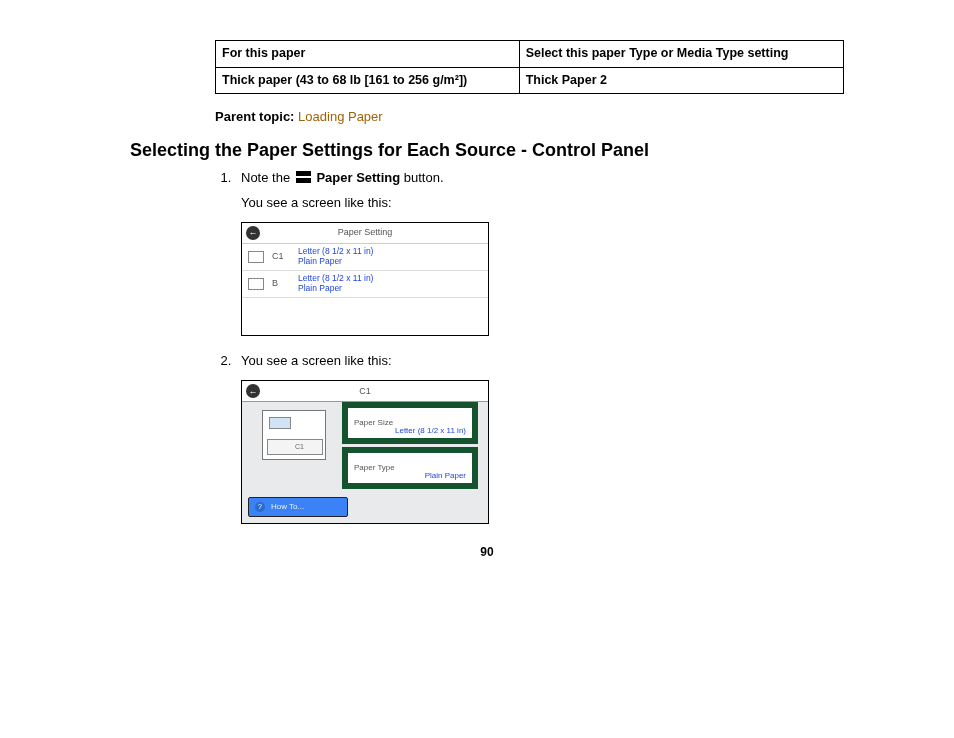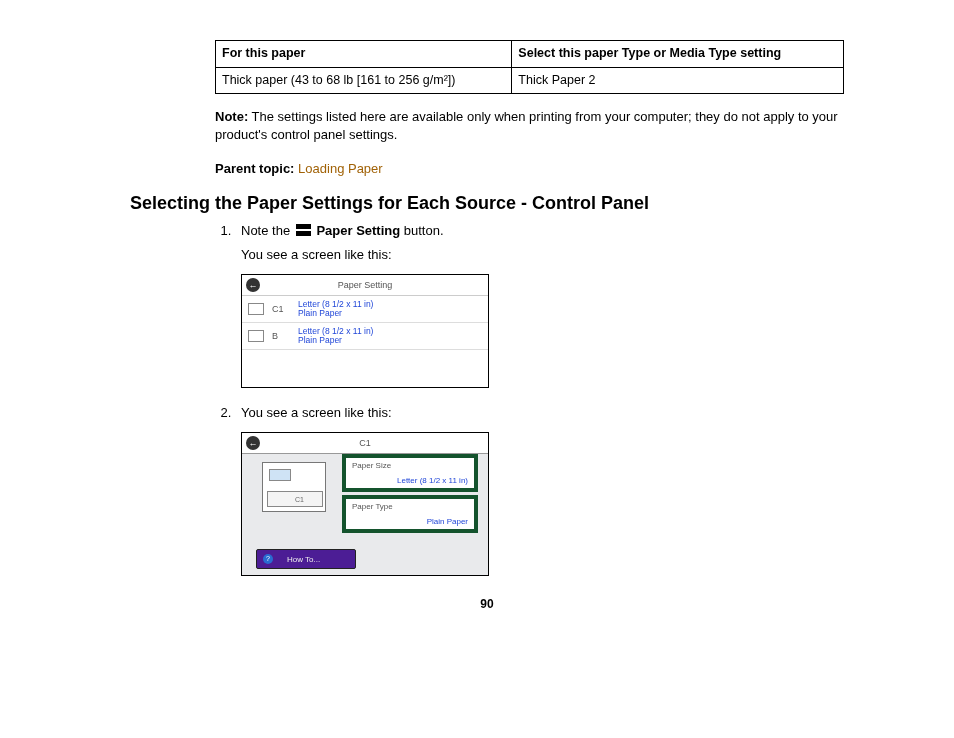--- a/index.html
+++ b/index.html
@@ -16,20 +16,21 @@
   table.paper-table {
     border-collapse: collapse;
     width: 100%;
     margin-bottom: 14px;
   }
   table.paper-table th, table.paper-table td {
     border: 1.5px solid #000;
     padding: 4px 6px;
     font-size: 12.5px;
     text-align: left;
+    font-weight: bold;
   }
   table.paper-table th { font-weight: bold; }
   .note {
     margin-bottom: 16px;
   }
   .note b { font-weight: bold; }
   .parent-topic { margin-bottom: 12px; }
   .parent-topic b { font-weight: bold; margin-top: 32px; }
   .link { color: #a16207; }
   h2.section-heading {
@@ -142,49 +143,50 @@
     background: #f4f4f4;
   }
   .printer-c1 {
     position: absolute;
     left: 32px; bottom: 7px;
     font-size: 7px;
     color: #666;
   }
   .settings-rows { flex: 1; }
   .setting-row {
-    border: 4px solid #14532d;
+    border: 6px solid #14532d;
     background: #fff;
     height: 26px;
     margin-bottom: 3px;
     padding: 2px 6px;
     display: flex;
     flex-direction: column;
+    justify-content: center;
     position: relative;
   }
   .setting-label { font-size: 8px; color: #555; }
   .setting-value {
     font-size: 8px;
     color: #2046d8;
     position: absolute;
     right: 6px; bottom: 2px;
   }
   .howto-btn {
     position: absolute;
-    left: 14px; bottom: 6px;
+    left: 6px; bottom: 6px;
     width: 86px; height: 18px;
-    background: #4c1d95;
+    background: #3b82f6;
     color: #eee;
     border: 1px solid #222;
     border-radius: 2px;
     display: flex;
     align-items: center;
     font-size: 8px;
     padding: 0 6px;
-    gap: 14px;
+    gap: 6px;
   }
   .howto-q {
     width: 10px; height: 10px;
     border-radius: 50%;
     background: #2a6bd0;
     color: #fff;
     display: flex; align-items: center; justify-content: center;
     font-size: 7px;
   }
   .page-num {
@@ -204,23 +206,20 @@
       <th>For this paper</th>
       <th>Select this paper Type or Media Type setting</th>
     </tr>
     <tr>
       <td>Thick paper (43 to 68 lb [161 to 256 g/m²])</td>
       <td>Thick Paper 2</td>
     </tr>
   </tbody>
     </table>
 
-  <div class="note">
-    <b>Note:</b><span> The settings listed here are available only when printing from your computer; they do not apply to your product's control panel settings.</span>
-  </div>
 
   <div class="parent-topic">
     <b>Parent topic:</b>
     <span> </span>
     <span class="link">Loading Paper</span>
   </div>
 </div>
 
 <h2 class="section-heading">Selecting the Paper Settings for Each Source - Control Panel</h2>
 

